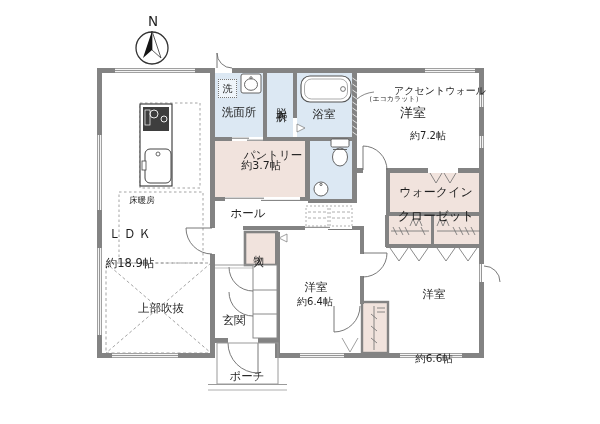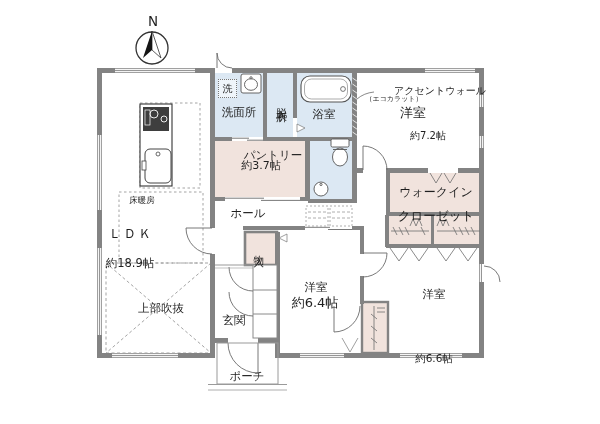--- a/index.html
+++ b/index.html
@@ -285,18 +285,18 @@
 
   <div class="lbl" style="left:131px;top:233px;font-size:13px;letter-spacing:2px;">ＬＤＫ</div>
   <div class="lbl" style="left:130px;top:264px;font-size:11.5px;">約18.9帖</div>
   <div class="lbl" style="left:161px;top:309px;font-size:11.5px;">上部吹抜</div>
 
   <div class="lbl vert" style="left:259px;top:248px;font-size:10.5px;">物入</div>
   <div class="lbl" style="left:234px;top:321px;font-size:11.5px;">玄関</div>
   <div class="lbl" style="left:247px;top:377px;font-size:11.5px;">ポーチ</div>
 
   <div class="lbl" style="left:316px;top:288px;font-size:11.5px;">洋室</div>
-  <div class="lbl" style="left:315px;top:302px;font-size:13px;">約6.4帖</div>
+  <div class="lbl" style="left:315px;top:302px;font-size:10px;">約6.4帖</div>
 
   <div class="lbl" style="left:434px;top:295px;font-size:11.5px;">洋室</div>
   <div class="lbl" style="left:434px;top:310px;font-size:10.5px;margin-top:48px;">約6.6帖</div>
 </div>
 </div>
 
 </body></html>

